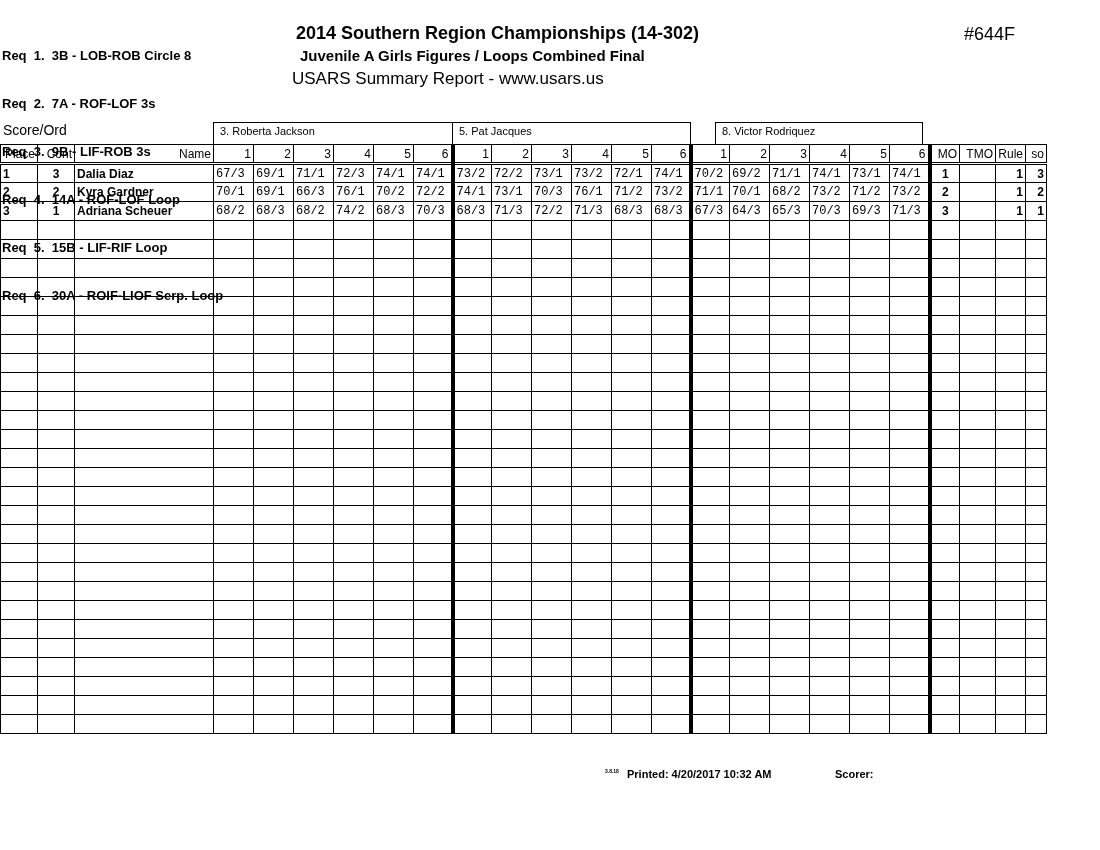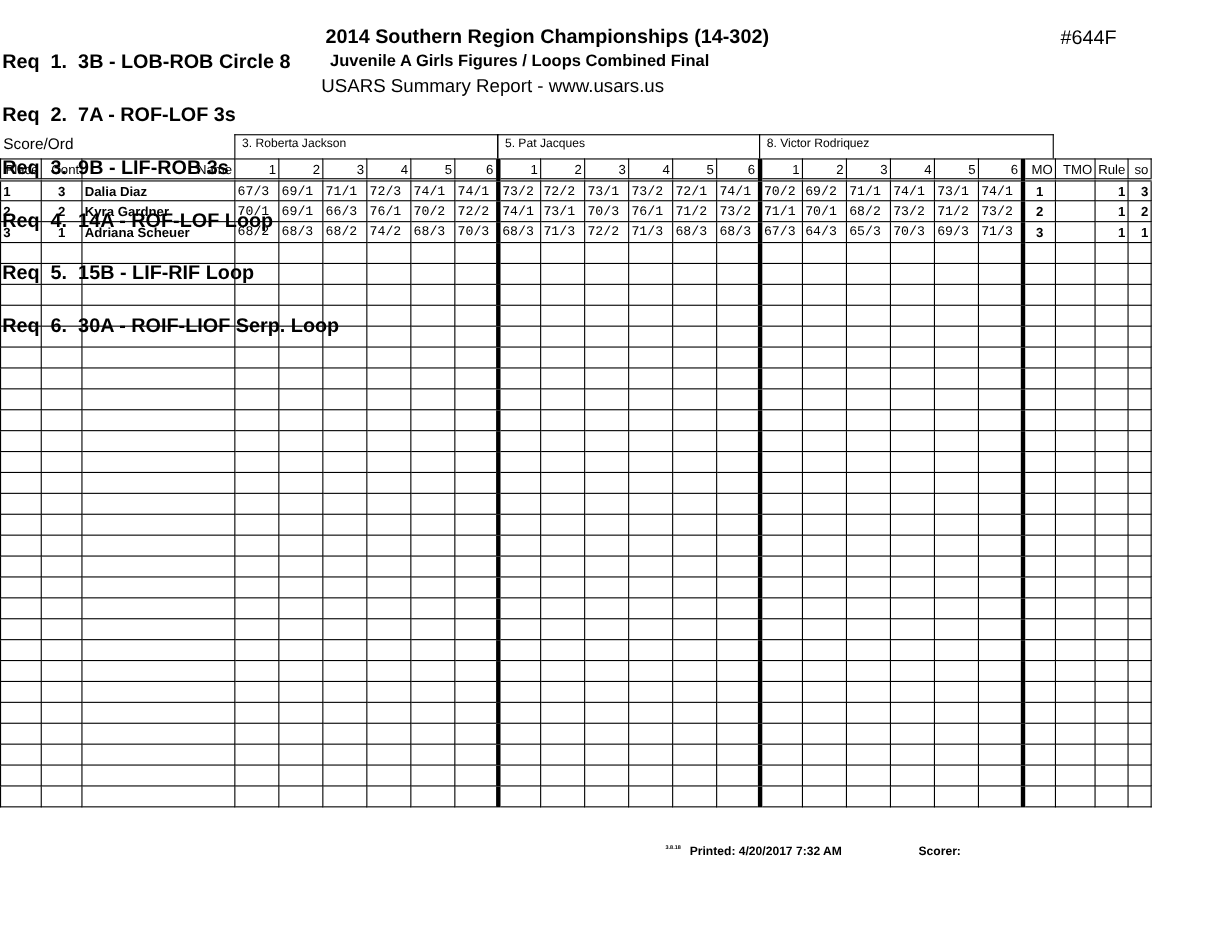--- a/index.html
+++ b/index.html
@@ -1,17 +1,17 @@
 <!DOCTYPE html>
 <html><head>
 <meta charset="utf-8">
 <style>
   html, body { margin:0; padding:0; background:#ffffff; }
   body { width:1100px; height:850px; position:relative; overflow:hidden; font-family:"Liberation Sans", sans-serif; color:#000; }
-  .reqs { position:absolute; left:2px; top:16px; font-weight:bold; font-size:18px; line-height:16px; white-space:pre; }
+  .reqs { position:absolute; left:2px; top:16px; font-weight:bold; font-size:13px; line-height:16px; white-space:pre; }
   .req-line { height:16px; }
   .title-block { position:absolute; left:300px; width:520px; top:22px; text-align:left; }
   .t1 { font-weight:bold; font-size:18px; line-height:22px; transform:translateX(-4px); }
   .t2 { font-size:15px; line-height:16px; transform:translateX(-20px); }
   .t3 { font-weight:bold; font-size:15px; line-height:24px; }
   .t4 { font-size:17px; line-height:22px; transform:translateX(-8px); }
   .event-no { position:absolute; left:964px; top:24px; font-weight:normal; font-size:18px; }
   .score-ord { position:absolute; left:3px; top:122px; font-size:14px; }
   .judge-box { position:absolute; top:122px; height:22px; border:1px solid #000; border-bottom:none; box-sizing:border-box; font-size:11px; padding:2px 0 0 6px; }
   table.grid { position:absolute; left:0; top:144px; border-collapse:collapse; table-layout:fixed; }
@@ -45,21 +45,21 @@
   <div class="t3">Juvenile A Girls Figures / Loops Combined Final</div>
   <div class="t4">USARS Summary Report - www.usars.us</div>
 </div>
 
 <div class="event-no">#644F</div>
 
 <div class="score-ord">Score/Ord</div>
 
 <div class="judge-box" style="left:213px;width:240px;">3.  Roberta Jackson</div>
 <div class="judge-box" style="left:452px;width:239px;">5.  Pat Jacques</div>
-<div class="judge-box" style="left:690px;width:268px;">8.  Victor Rodriquez</div>
+<div class="judge-box" style="left:715px;width:208px;">8.  Victor Rodriquez</div>
 
 <table class="grid" id="grid">
   <colgroup>
     <col style="width:37px">
       <col style="width:37px">
       <col style="width:139px">
     <col style="width:40px">
       <col style="width:40px">
       <col style="width:40px">
       <col style="width:40px">
@@ -919,14 +919,14 @@
         <td></td>
         <td class="thick-l"></td>
         <td></td>
         <td></td>
         <td></td>
       </tr>
     </tbody>
 </table>
 
 <div class="footer-ver">3.8.18</div>
-<div class="footer-printed">Printed:  4/20/2017  7:32 AM</div>
+<div class="footer-printed">Printed:  4/20/2017  10:32 AM</div>
 <div class="footer-scorer">Scorer:</div>
 
 </body></html>

